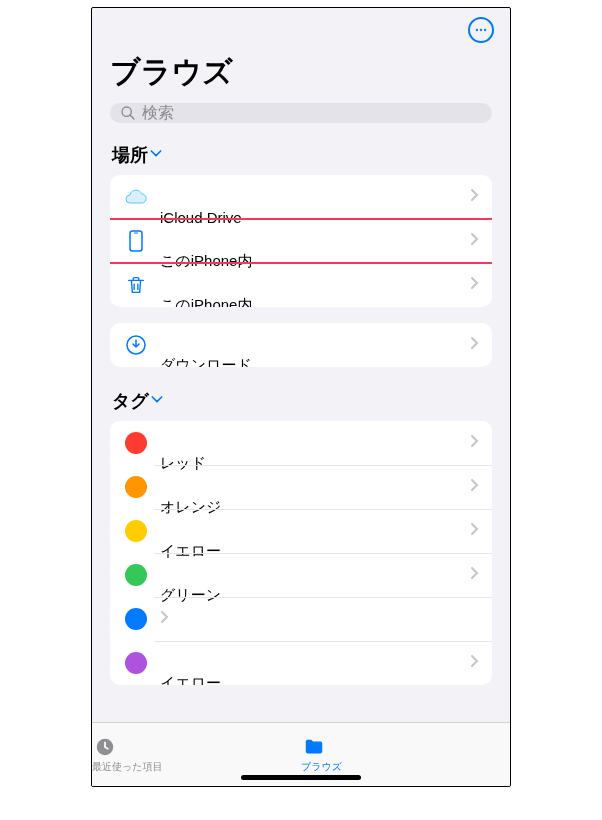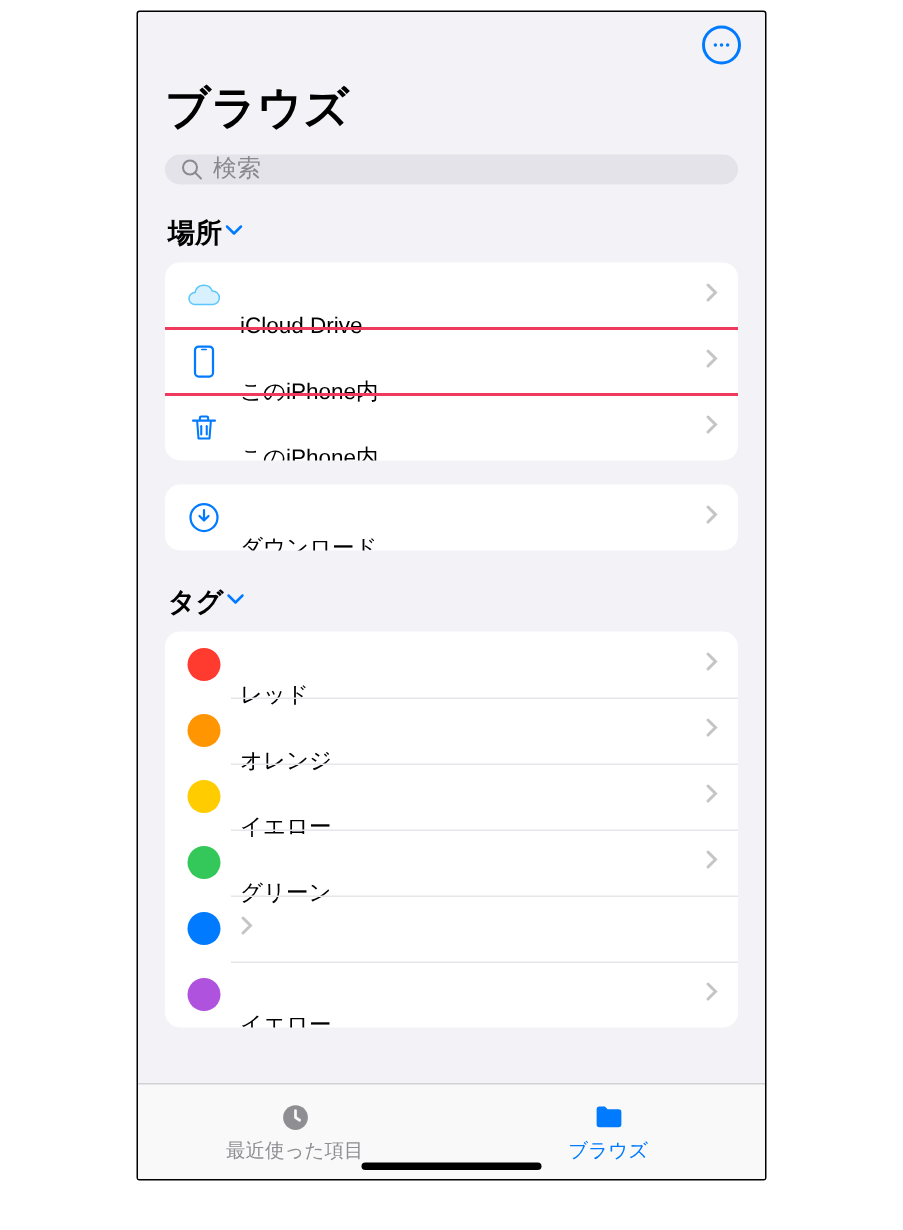--- a/index.html
+++ b/index.html
@@ -21,21 +21,21 @@
   .list { background: #fff; border-radius: 10px; overflow: hidden; }
   .row { display: flex; align-items: center; height: 44px; padding: 0 12px; position: relative; }
   .row + .row::before { content: ""; position: absolute; left: 44px; right: 0; top: 0; height: 1px; background: #e5e5ea; }
   .row .icon { width: 28px; display: flex; justify-content: center; margin-right: 10px; flex-shrink: 0; }
   .row .text { flex: 1; font-size: 15px; color: #000; margin-top: 40px; }
   .row .arrow { color: #c5c5c7; }
   .highlight { position: absolute; border: 2px solid #ef3a5d; pointer-events: none; border-radius: 1px; }
   .spacer { height: 16px; }
   .tag-dot { width: 22px; height: 22px; border-radius: 50%; }
   .tabbar { height: 64px; background: #f9f9f9; border-top: 1px solid #d1d1d6; display: flex; }
-  .tab { flex: 1; display: flex; flex-direction: column; align-items: center; justify-content: center; gap: 2px; font-size: 13px; }
+  .tab { flex: 1; display: flex; flex-direction: column; align-items: flex-start; justify-content: center; gap: 2px; font-size: 10px; }
   .tab.active { color: #007aff; }
   .tab.inactive { color: #8e8e93; }
   .tab svg { width: 26px; height: 22px; }
   .home-ind { position: absolute; bottom: 6px; left: 50%; transform: translateX(-50%); width: 120px; height: 5px; background: #000; border-radius: 3px; }
 </style>
 </head>
 <body>
 
 <div class="outer">
   <div class="phone">

